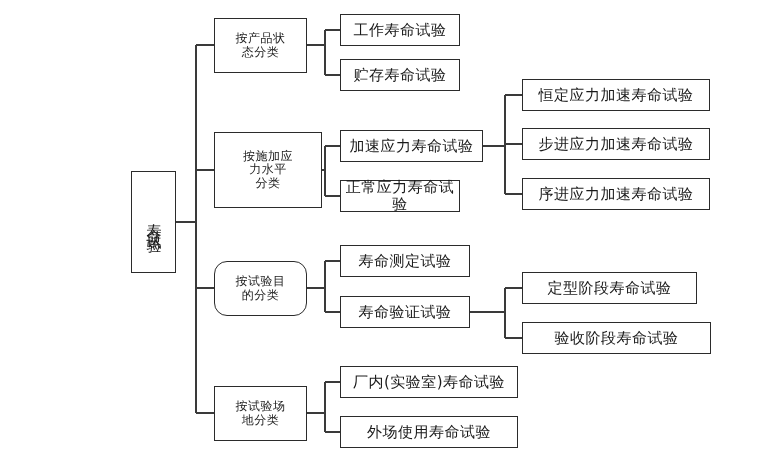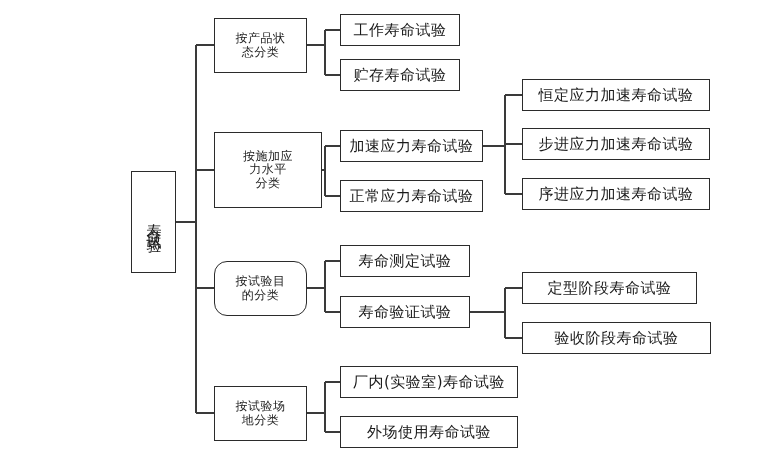--- a/index.html
+++ b/index.html
@@ -101,21 +101,21 @@
   <div class="node lvl3" style="left:340px;top:14px;width:120px;height:32px;">
     <span class="txt">工作寿命试验</span>
   </div>
   <div class="node lvl3" style="left:340px;top:59px;width:120px;height:32px;">
     <span class="txt">贮存寿命试验</span>
   </div>
 
   <div class="node lvl3" style="left:340px;top:130px;width:143px;height:32px;">
     <span class="txt">加速应力寿命试验</span>
   </div>
-  <div class="node lvl3" style="left:340px;top:180px;width:143px;height:32px;">
+  <div class="node lvl3" style="left:340px;top:180px;width:120px;height:32px;">
     <span class="txt">正常应力寿命试验</span>
   </div>
 
   <div class="node lvl4" style="left:522px;top:79px;width:188px;height:32px;">
     <span class="txt">恒定应力加速寿命试验</span>
   </div>
   <div class="node lvl4" style="left:522px;top:128px;width:188px;height:32px;">
     <span class="txt">步进应力加速寿命试验</span>
   </div>
   <div class="node lvl4" style="left:522px;top:178px;width:188px;height:32px;">

